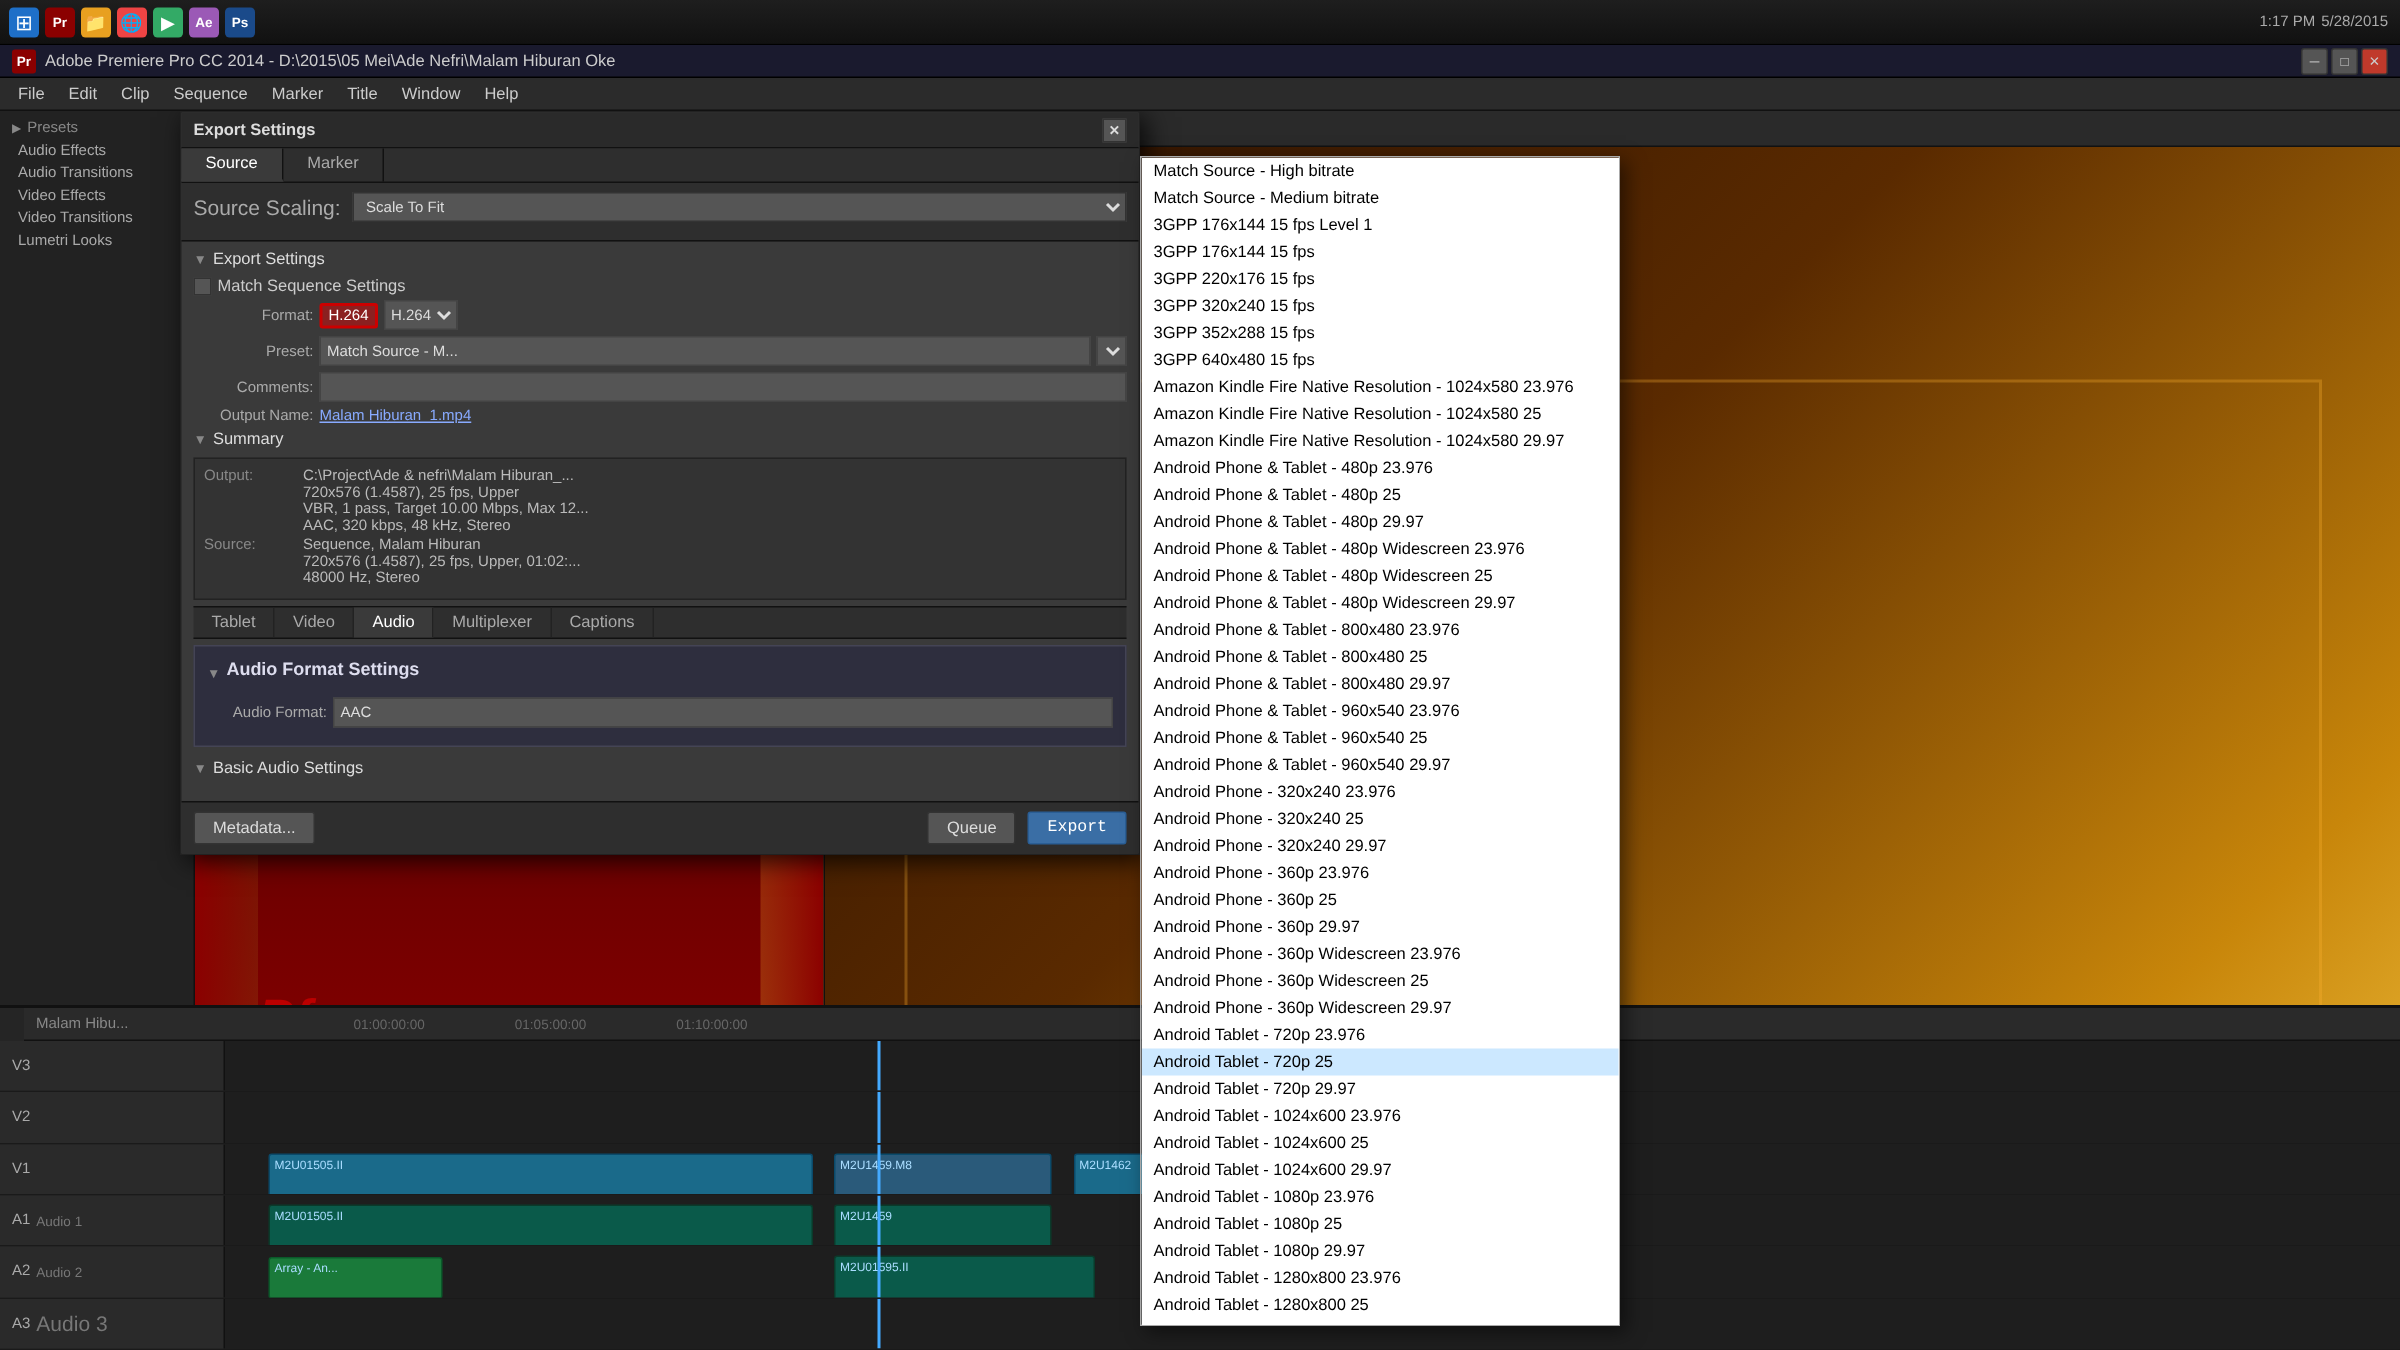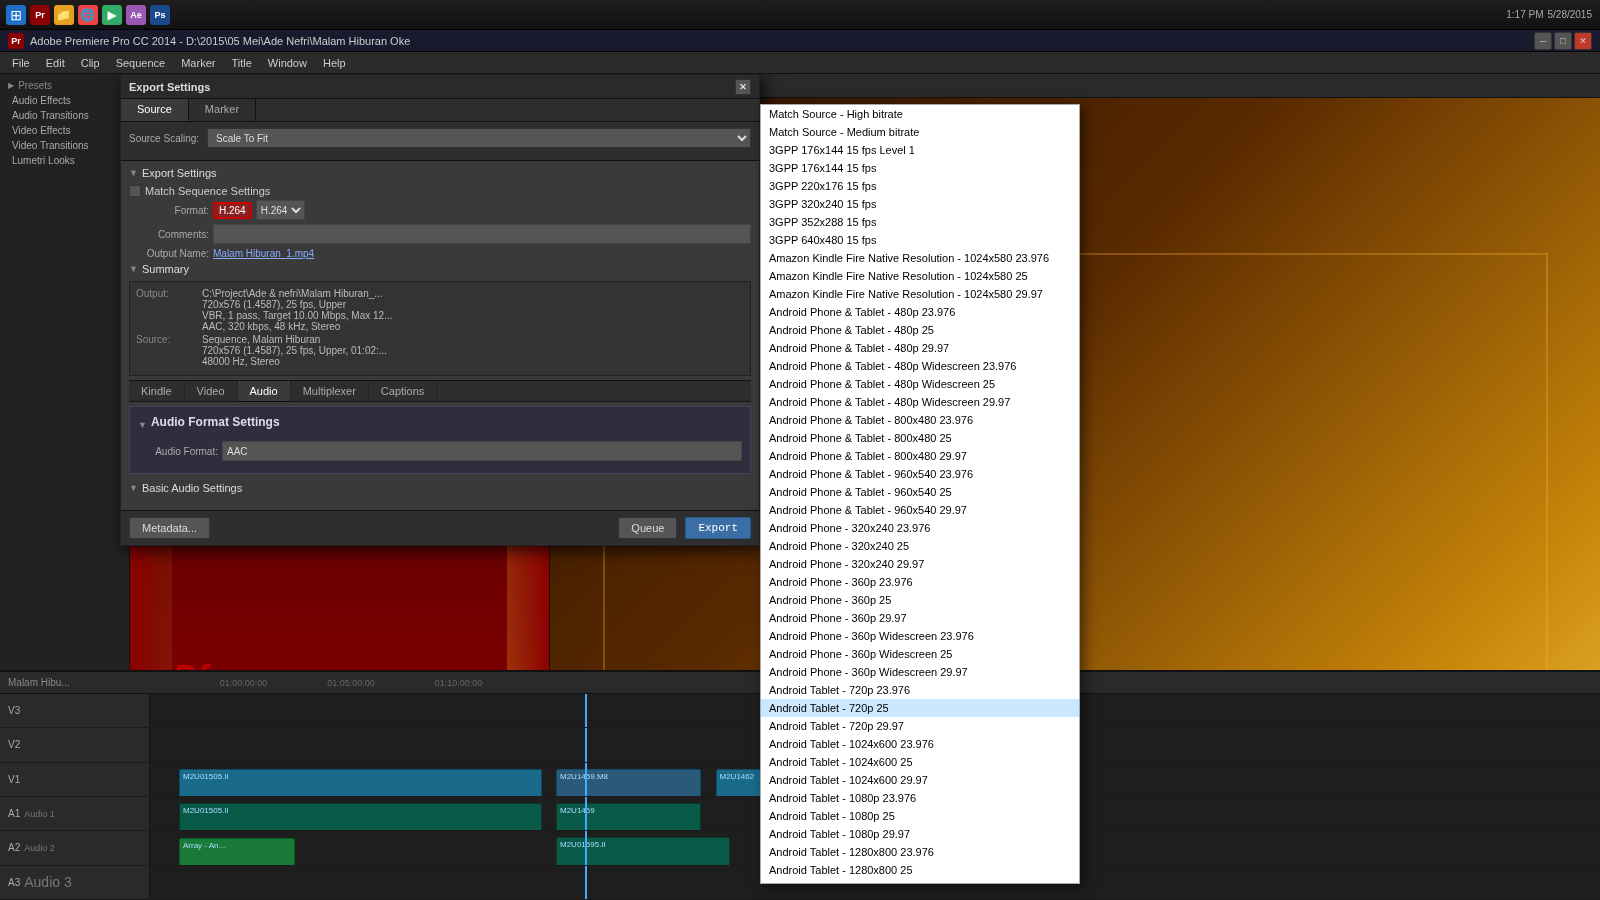--- a/index.html
+++ b/index.html
@@ -287,21 +287,21 @@
       color: #fff;
       border-bottom: 2px solid #3a3a3a;
     }
     .source-scaling-row {
       display: flex;
       align-items: center;
       gap: 8px;
       margin-bottom: 6px;
     }
     .source-scaling-label {
-      font-size: 10px;
+      font-size: 14px;
       color: #aaa;
       text-align: center;
     }
     .source-scaling-select {
       flex: 1;
       height: 20px;
       background: #555;
       border: 1px solid #333;
       color: #ddd;
       font-size: 10px;
@@ -531,20 +531,21 @@
     }
     .timeline-header {
       height: 22px;
       background: #2a2a2a;
       display: flex;
       align-items: center;
       padding: 0 8px;
       font-size: 10px;
       color: #888;
       border-bottom: 1px solid #111;
+      margin-left: 16px;
     }
     .timeline-tracks {
       display: flex;
       flex-direction: column;
       height: calc(100% - 22px);
     }
     .track-row {
       display: flex;
       border-bottom: 1px solid #1a1a1a;
       height: 42px;
@@ -782,20 +783,29 @@
           </div>
 
           <div class="format-row">
             <span class="form-label">Format:</span>
             <span class="format-highlight">H.264</span>
             <select style="height:20px;background:#555;border:1px solid #444;color:#ddd;font-size:10px;">
               <option>H.264</option>
             </select>
           </div>
 
+          <div class="preset-row">
+            <span class="form-label">Preset:</span>
+            <div class="form-value" style="flex:1; position:relative;">
+              <span>Match Source - M...</span>
+            </div>
+            <select style="height:20px;background:#555;border:1px solid #444;color:#ddd;font-size:10px;width:20px;">
+              <option>▼</option>
+            </select>
+          </div>
 
           <div class="form-row">
             <span class="form-label">Comments:</span>
             <input class="form-input" type="text" style="flex: 1 1 0%;">
           </div>
 
           <div class="form-row">
             <span class="form-label">Output Name:</span>
             <span class="output-link">Malam Hiburan_1.mp4</span>
           </div>
@@ -811,21 +821,21 @@
               <span class="summary-val">C:\Project\Ade &amp; nefri\Malam Hiburan_...<br>720x576 (1.4587), 25 fps, Upper<br>VBR, 1 pass, Target 10.00 Mbps, Max 12...<br>AAC, 320 kbps, 48 kHz, Stereo</span>
             </div>
             <div class="summary-row">
               <span class="summary-key">Source:</span>
               <span class="summary-val">Sequence, Malam Hiburan<br>720x576 (1.4587), 25 fps, Upper, 01:02:...<br>48000 Hz, Stereo</span>
             </div>
           </div>
 
           <div class="bottom-tabs">
             <div class="bottom-tab">
-              <span>Kindle</span>
+              <span>Tablet</span>
             </div>
             <div class="bottom-tab">
               <span>Video</span>
             </div>
             <div class="bottom-tab active">
               <span>Audio</span>
             </div>
             <div class="bottom-tab">
               <span>Multiplexer</span>
             </div>

